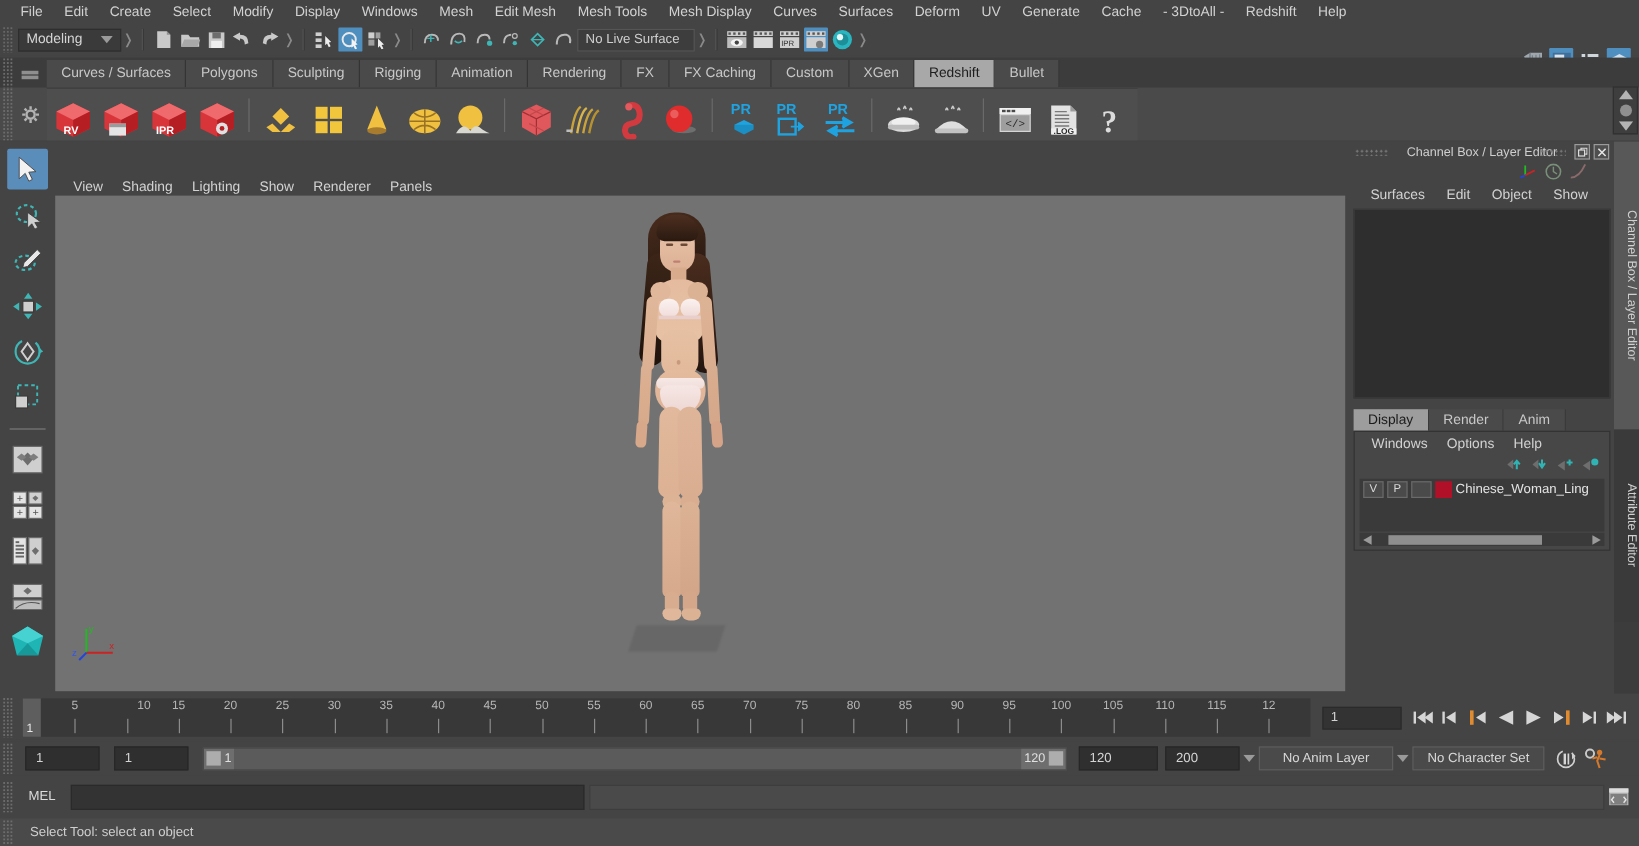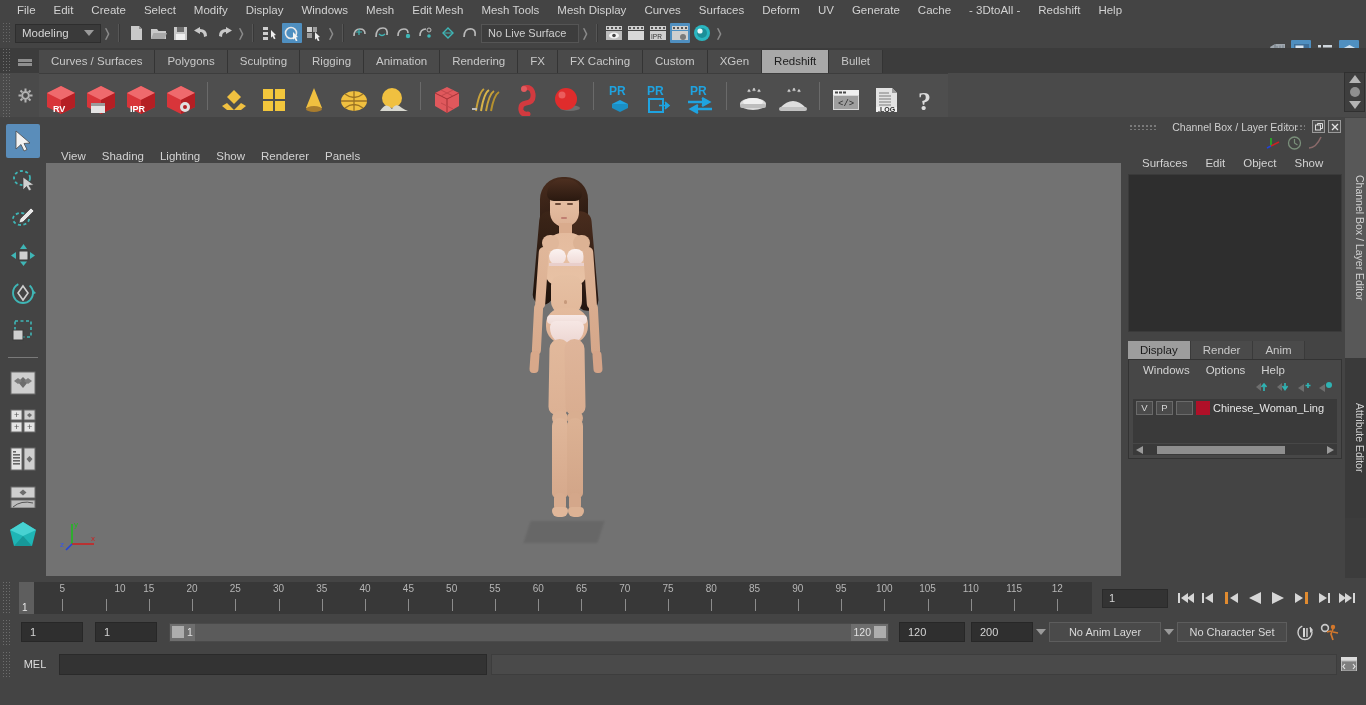--- a/index.html
+++ b/index.html
@@ -1298,14 +1298,18 @@
     <div style="width:24px;display:flex;align-items:center;justify-content:center">
       <svg width="18" height="16">
           <rect x="1" y="1" width="16" height="14" fill="#b9b9b9"></rect>
           <rect x="1" y="1" width="16" height="3.5" fill="#dcdcdc"></rect>
           <rect x="2" y="5.5" width="14" height="9" fill="#7f7f7f"></rect>
           <path d="M5 8 l-2 2.5 l2 2.5 M13 8 l2 2.5 l-2 2.5" stroke="#e4e4e4" fill="none" stroke-width="1.2"></path>
         </svg>
     </div>
   </div>
 
+  <div class="helpline">
+    <div class="hgrip"></div>
+    <span class="helptext">Select Tool: select an object</span>
+  </div>
 
 </div>
 
 </body></html>

